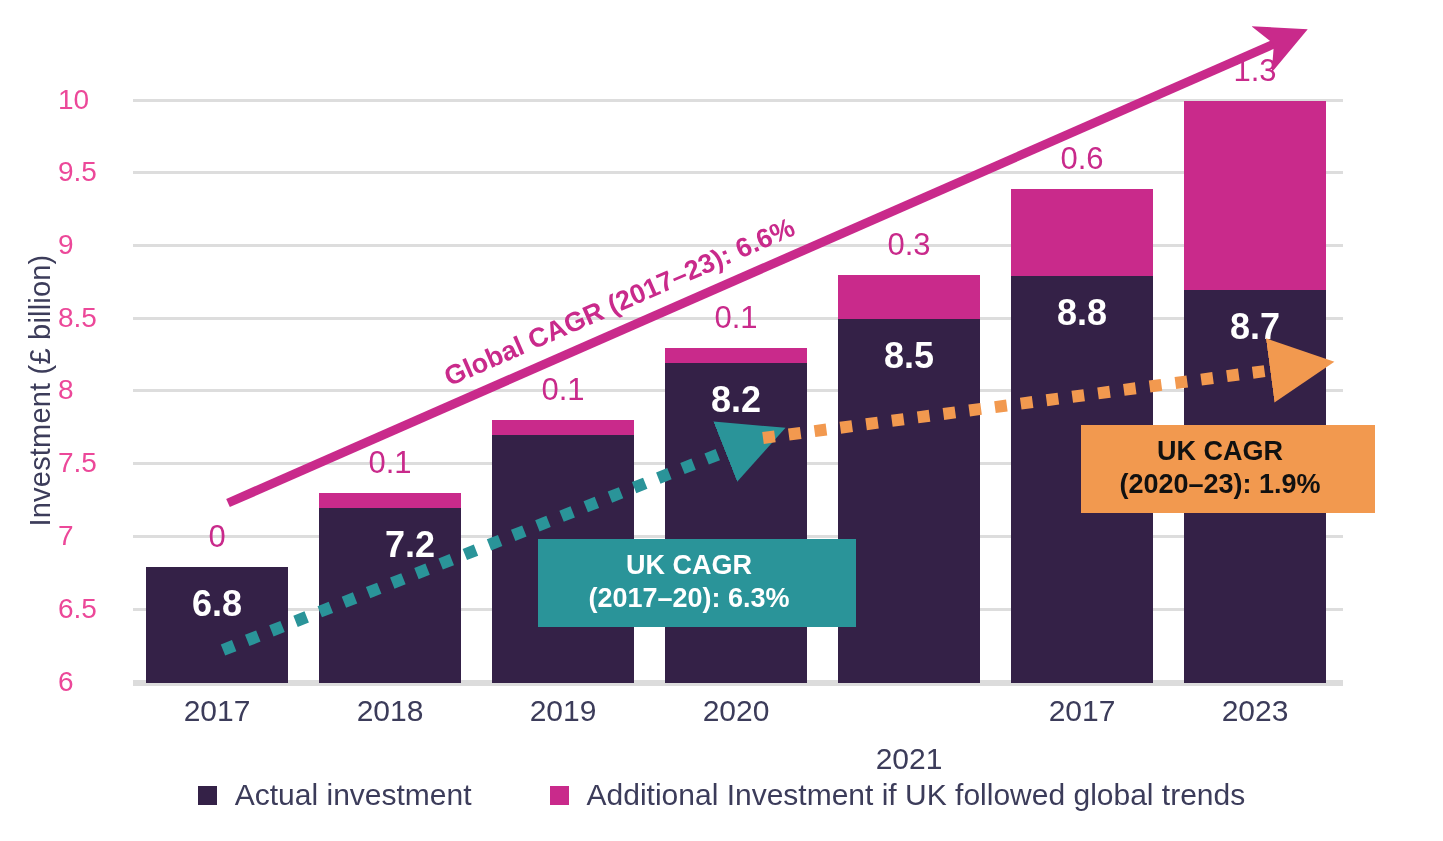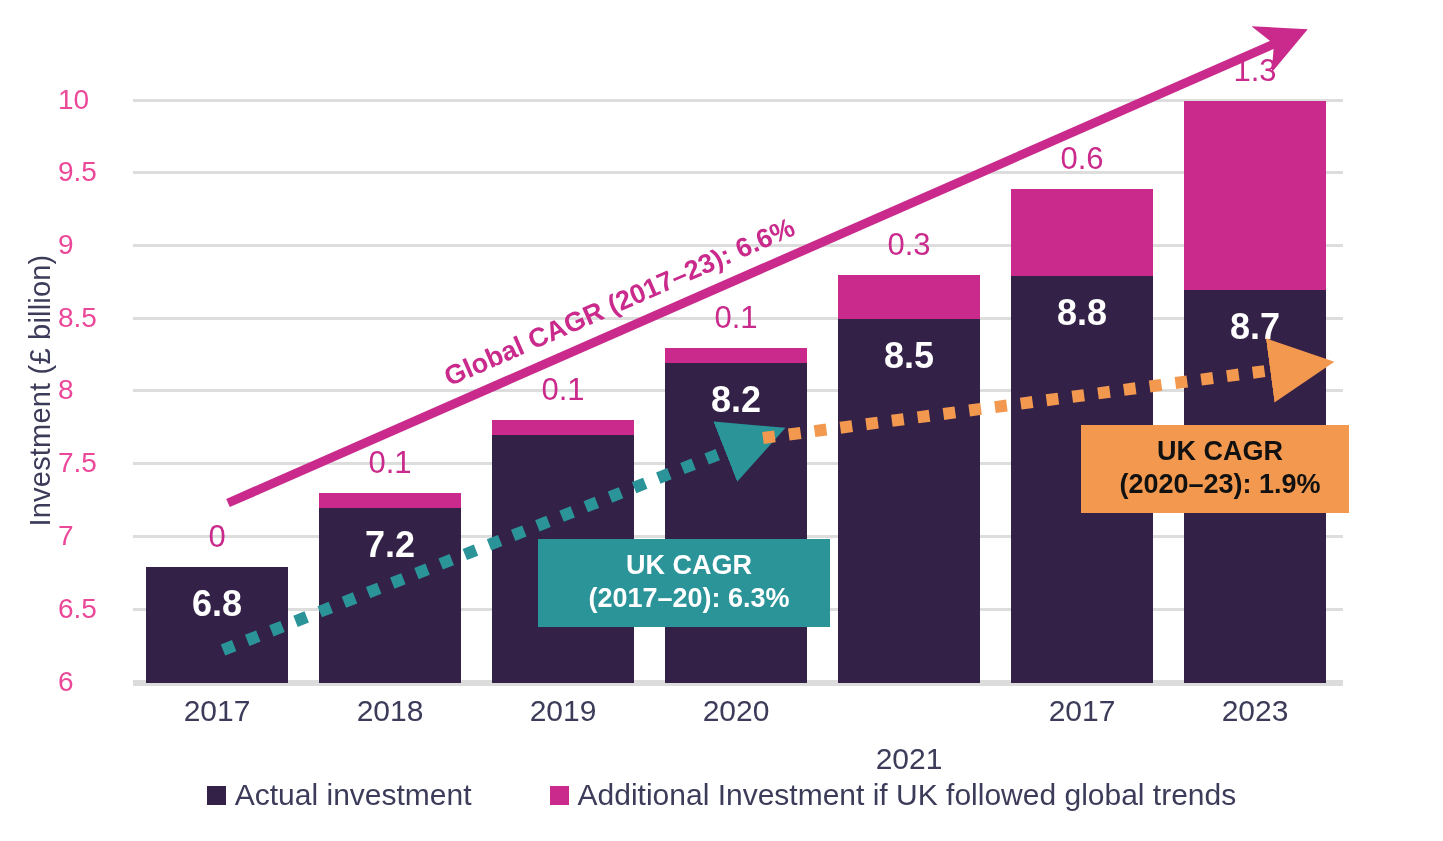--- a/index.html
+++ b/index.html
@@ -133,21 +133,21 @@
     position: absolute;
     font-size: 27px;
     font-weight: bold;
     color: #c92a8b;
     white-space: nowrap;
     transform-origin: left bottom;
   }
   .callout {
     position: absolute;
     text-align: center;
-    padding: 10px 8px 12px 18px;
+    padding: 10px 34px 12px 18px;
     font-size: 27px;
     font-weight: bold;
     line-height: 1.22;
   }
   .callout-teal {
     background: #2a9499;
     color: #ffffff;
   }
   .callout-orange {
     background: #f2994f;
@@ -162,21 +162,21 @@
     top: 778px;
     width: 1443px;
     display: flex;
     justify-content: center;
     align-items: center;
     gap: 78px;
   }
   .legend-item {
     display: flex;
     align-items: center;
-    gap: 9px;
+    gap: 18px;
   }
   .legend-swatch {
     width: 19px;
     height: 19px;
     flex: 0 0 auto;
   }
   .legend-label {
     font-size: 30px;
     color: #3c3c5a;
     white-space: nowrap;
@@ -215,21 +215,21 @@
 
     <div class="bar-group" style="left:13px; width:142px; height:116px;">
       <div class="bar-actual" style="bottom:0; height:116px;"></div>
       <div class="bar-value" style="bottom:58px;">6.8</div>
       <div class="bar-extra-label" style="bottom:128px;">0</div>
     </div>
 
     <div class="bar-group" style="left:186px; width:142px; height:190px;">
       <div class="bar-actual" style="bottom:0; height:175px;"></div>
       <div class="bar-extra" style="bottom:175px; height:15px;"></div>
-      <div class="bar-value" style="bottom:117px;">7.2</div>
+      <div class="bar-value" style="bottom:117px;padding-left:20px;">7.2</div>
       <div class="bar-extra-label" style="bottom:202px;">0.1</div>
     </div>
 
     <div class="bar-group" style="left:359px; width:142px; height:263px;">
       <div class="bar-actual" style="bottom:0; height:248px;"></div>
       <div class="bar-extra" style="bottom:248px; height:15px;"></div>
       <div class="bar-extra-label" style="bottom:275px;">0.1</div>
     </div>
 
     <div class="bar-group" style="left:532px; width:142px; height:335px;">

